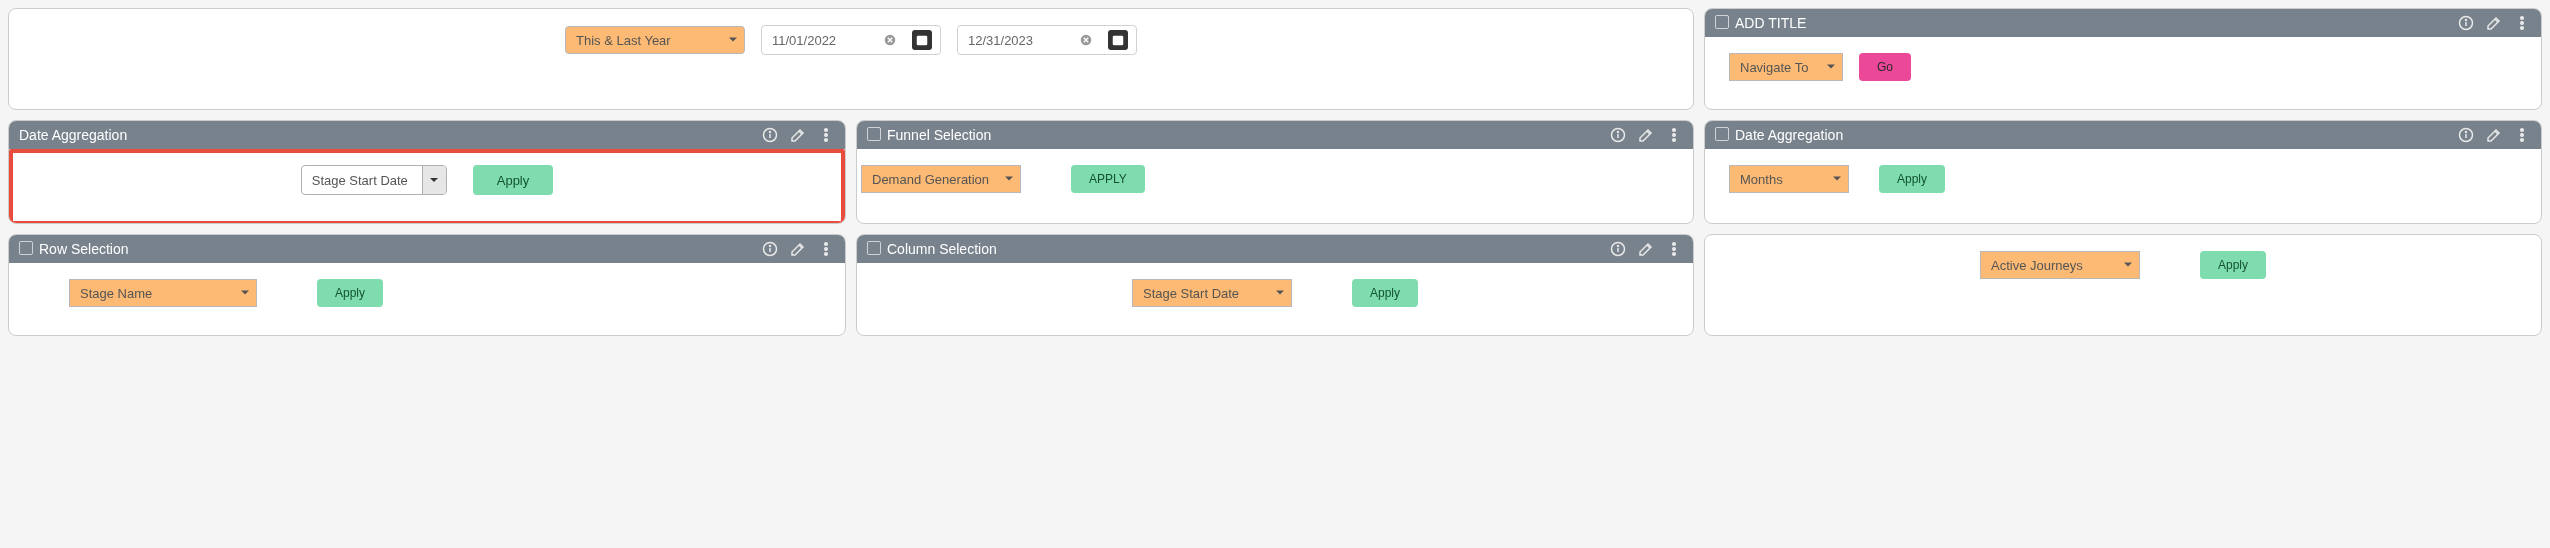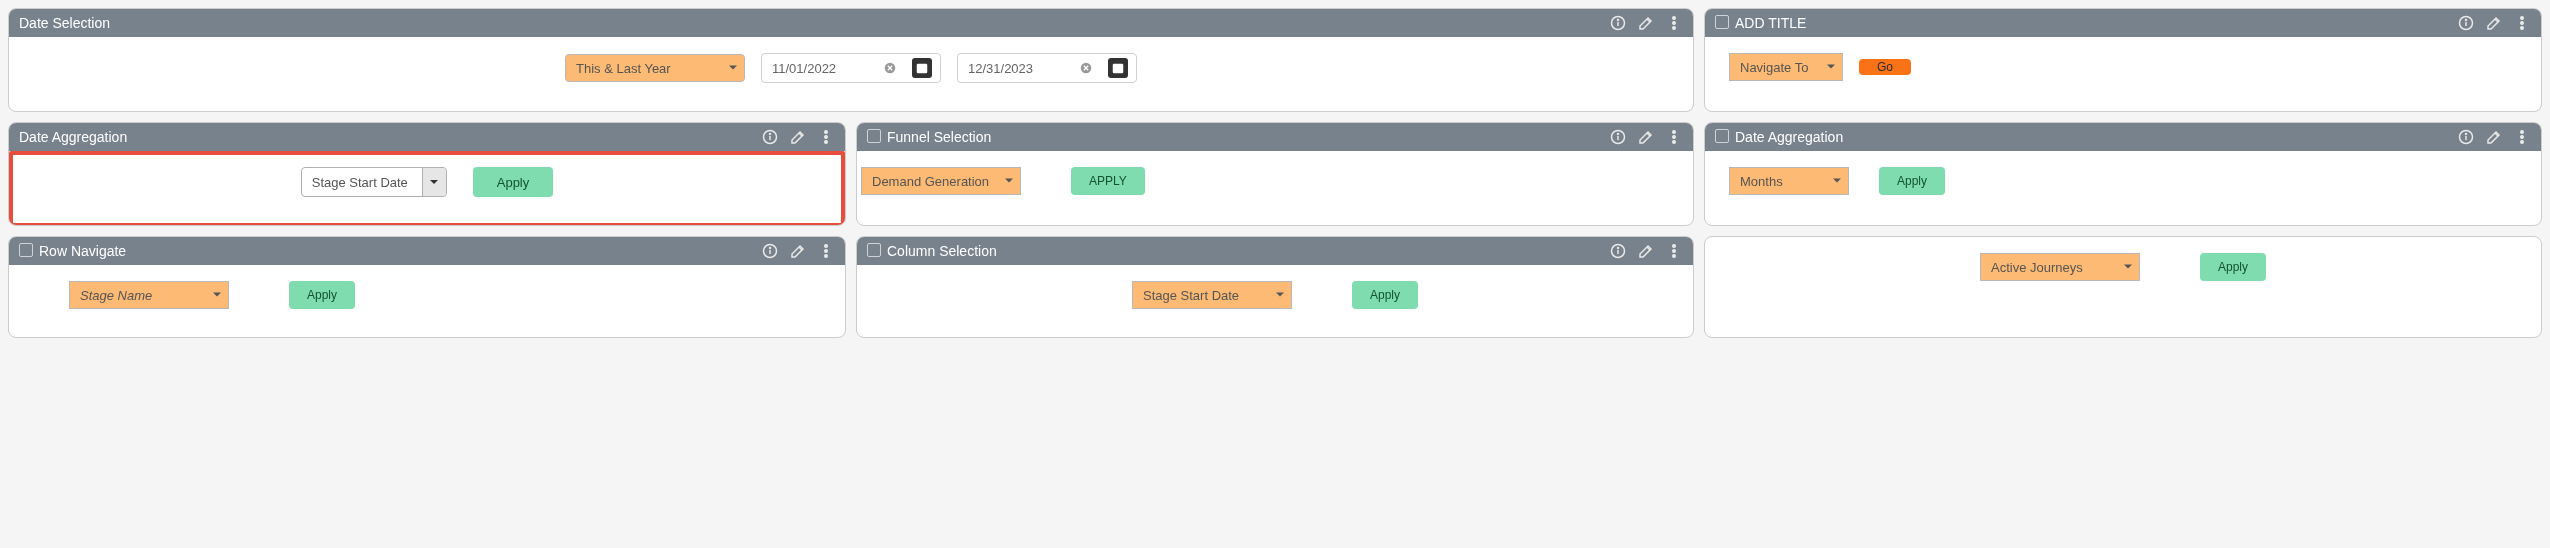--- a/index.html
+++ b/index.html
@@ -137,24 +137,24 @@
       padding: 0 18px;
       font-size: 12px;
       font-weight: 500;
       color: #14532d;
       cursor: pointer;
     }
     .btn-apply.tall { height: 30px; padding: 0 24px; font-size: 13px; }
     .btn-apply.upper { text-transform: uppercase; }
     
     .btn-go {
-      background: #f97316;
+      background: #ec4899;
       border: none;
       border-radius: 4px;
-      height: 16px;
+      height: 28px;
       padding: 0 18px;
       font-size: 12px;
       color: #2a2a2a;
       cursor: pointer;
     }
     
     .highlight-box {
       position: absolute;
       border: 4px solid #e74c3c;
       pointer-events: none;
@@ -197,42 +197,20 @@
     <g id="i-cal">
         <rect x="2" y="3" width="12" height="11" rx="1.5" fill="currentColor" stroke="none"></rect>
         <rect x="5" y="7" width="5" height="4" fill="#fff" stroke="none"></rect>
       </g>
   </defs>
 </svg>
 
 <div class="grid">
 
   <div class="panel panel-wide">
-    <div class="panel-header">
-      <div class="panel-header-left">
-        <span>Date Selection</span>
-      </div>
-      <div class="panel-header-right">
-        <span class="icon">
-            <svg viewBox="0 0 16 16">
-              <use href="#i-info"></use>
-            </svg>
-          </span>
-        <span class="icon">
-            <svg viewBox="0 0 16 16">
-              <use href="#i-pencil"></use>
-            </svg>
-          </span>
-        <span class="icon">
-            <svg viewBox="0 0 16 16">
-              <use href="#i-dots"></use>
-            </svg>
-          </span>
-      </div>
-    </div>
     <div class="panel-body centered">
       <div class="select-wrap rounded" style="width:180px;">
         <span class="select-text">This &amp; Last Year</span>
         <span class="caret"><svg viewBox="0 0 10 10">
               <use href="#i-caret"></use>
             </svg></span>
       </div>
       <div class="date-input">
         <span>11/01/2022</span>
         <span class="spacer"></span>
@@ -403,42 +381,42 @@
             </svg></span>
       </div>
       <button class="btn-apply">Apply</button>
     </div>
   </div>
 
   <div class="panel">
     <div class="panel-header">
       <div class="panel-header-left">
         <span class="title-icon"><span class="small-square-icon"></span></span>
-        <span>Row Navigate</span>
+        <span>Row Selection</span>
       </div>
       <div class="panel-header-right">
         <span class="icon">
             <svg viewBox="0 0 16 16">
               <use href="#i-info"></use>
             </svg>
           </span>
         <span class="icon">
             <svg viewBox="0 0 16 16">
               <use href="#i-pencil"></use>
             </svg>
           </span>
         <span class="icon">
             <svg viewBox="0 0 16 16">
               <use href="#i-dots"></use>
             </svg>
           </span>
       </div>
     </div>
     <div class="panel-body leftish" style="gap:60px; padding-left:60px;">
-      <div class="select-wrap" style="width:160px;font-style:italic;">
+      <div class="select-wrap" style="width:188px;">
         <span class="select-text">Stage Name</span>
         <span class="caret"><svg viewBox="0 0 10 10">
               <use href="#i-caret"></use>
             </svg></span>
       </div>
       <button class="btn-apply">Apply</button>
     </div>
   </div>
 
   <div class="panel">

